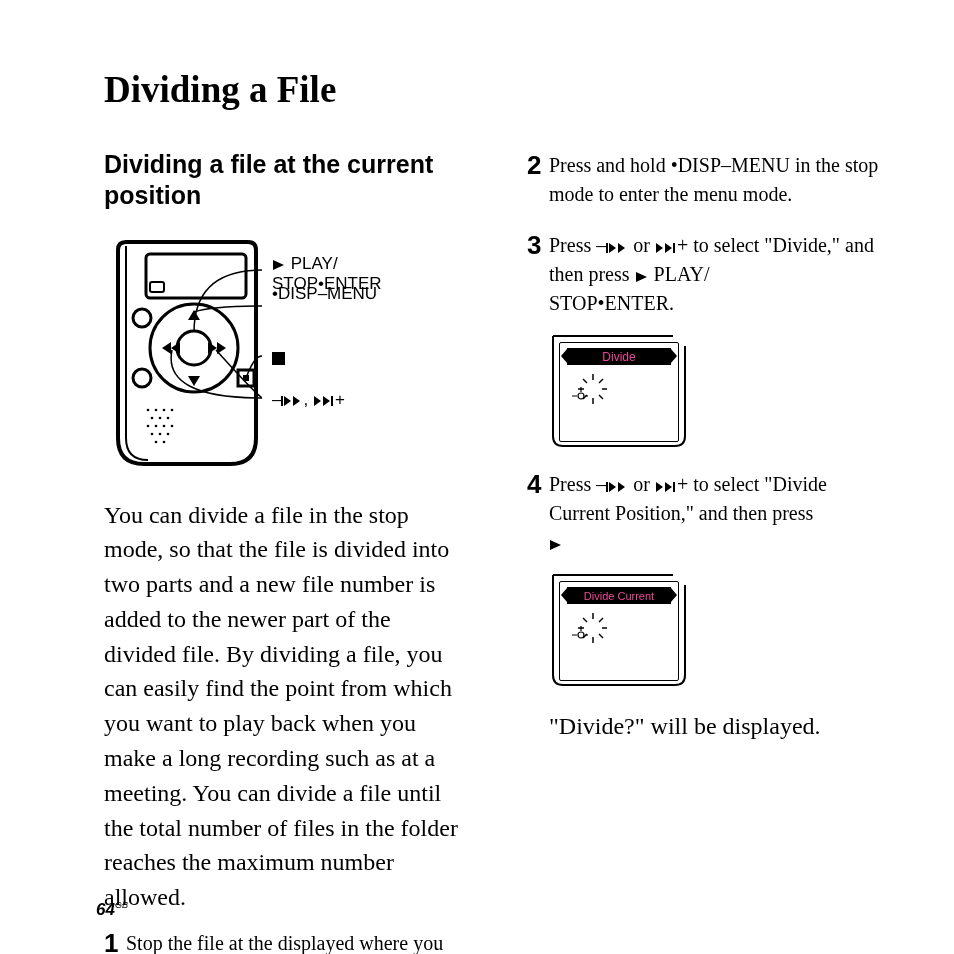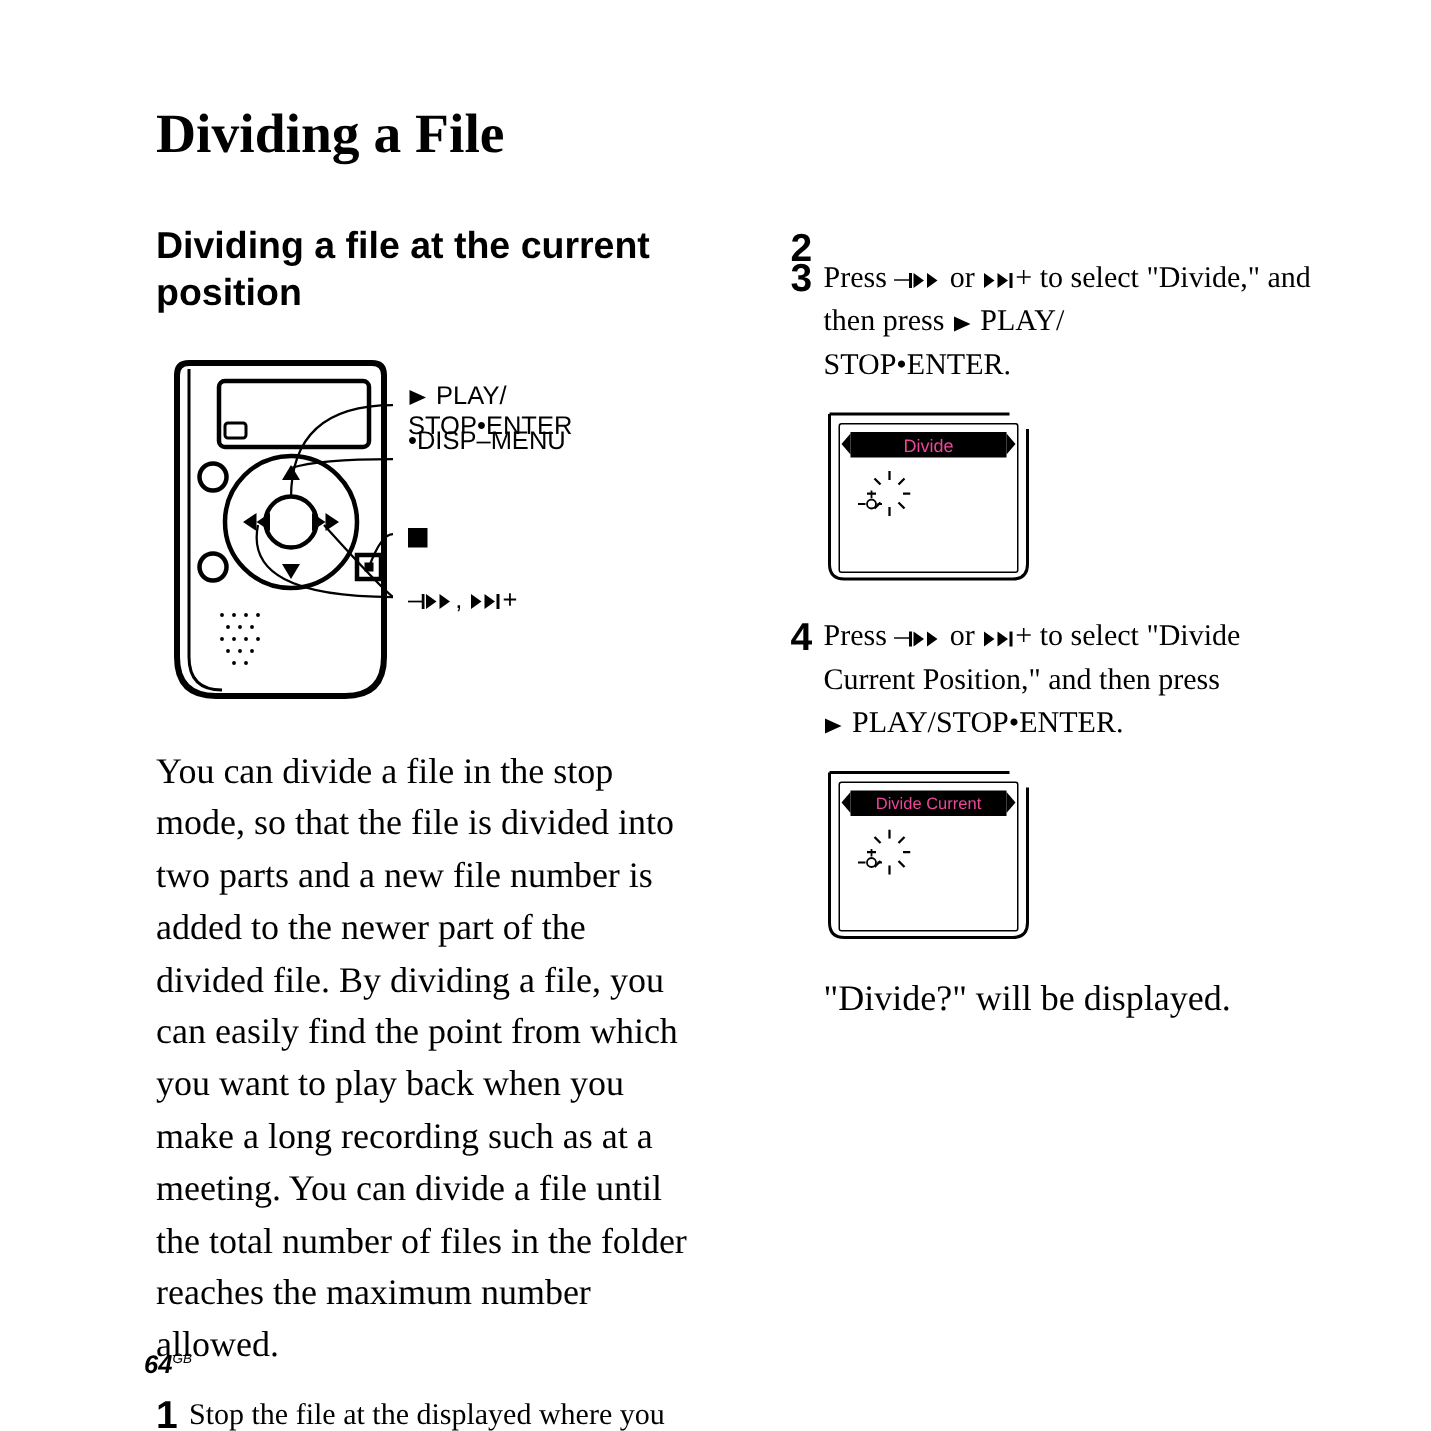--- a/index.html
+++ b/index.html
@@ -213,20 +213,21 @@
     <div class="step">
       <span class="num">1</span>
       <span>Stop the file at the displayed where you want to divide a file.</span>
     </div>
   </div>
 
   <div class="col">
 
     <div class="step" style="margin-top:2px;">
       <span class="num">2</span>
+      <span class="indent-line">Press and hold •DISP–MENU in the stop mode to enter the menu mode.</span>
     </div>
 
     <div class="step" style="margin-top:22px;">
       <span class="num">3</span>
       <span><span>Press –</span><svg class="icn" width="22" height="12">
             <rect x="0" y="1" width="2" height="10" fill="#000"></rect>
             <path d="M10 6 L3 1 V11 Z" fill="#000"></path>
             <path d="M19 6 L12 1 V11 Z" fill="#000"></path>
           </svg><span> or </span><svg class="icn" width="22" height="12">
             <path d="M1 1 L8 6 L1 11 Z" fill="#000"></path>
@@ -266,21 +267,21 @@
       <span><span>Press –</span><svg class="icn" width="22" height="12">
             <rect x="0" y="1" width="2" height="10" fill="#000"></rect>
             <path d="M10 6 L3 1 V11 Z" fill="#000"></path>
             <path d="M19 6 L12 1 V11 Z" fill="#000"></path>
           </svg><span> or </span><svg class="icn" width="22" height="12">
             <path d="M1 1 L8 6 L1 11 Z" fill="#000"></path>
             <path d="M10 1 L17 6 L10 11 Z" fill="#000"></path>
             <rect x="18" y="1" width="2" height="10" fill="#000"></rect>
           </svg><span>+ to select "Divide Current Position," and then press</span><br><svg class="icn" width="14" height="12">
             <path d="M1 1 L12 6 L1 11 Z" fill="#000"></path>
-          </svg><span> PLAY/STOP•ENTER.</span></span>
+          </svg></span>
     </div>
 
     <div class="lcd">
       <svg class="lcd-frame" width="140" height="120">
         <path d="M4 4 h120 M4 4 v100 M4 104 q0 10 10 10 h112 q10 0 10 -10 v-90" fill="none" stroke="#000" stroke-width="2"></path>
       </svg>
       <div class="lcd-inner"></div>
       <div class="lcd-arrow-l"></div>
       <div class="lcd-bar" style="font-size:11px;">Divide Current</div>
       <div class="lcd-arrow-r"></div>

